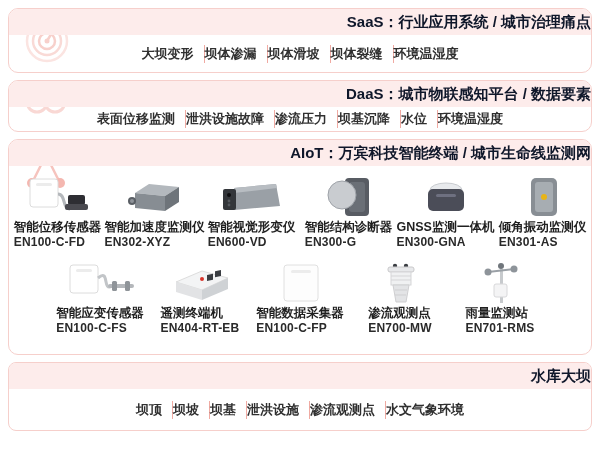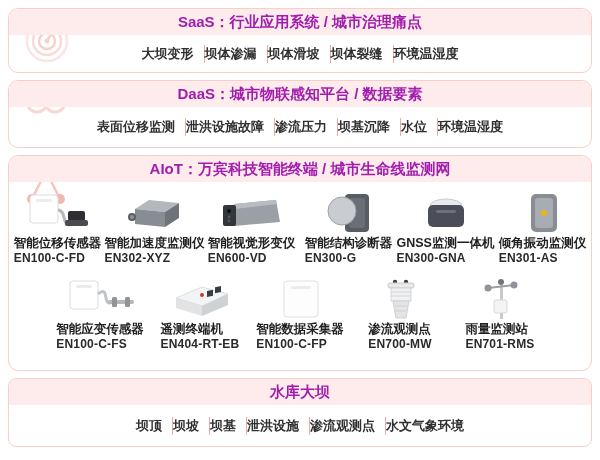--- a/index.html
+++ b/index.html
@@ -17,24 +17,24 @@
     border:1px solid #f6cfcb;
     border-radius:10px;
     background:#ffffff;
     margin-bottom:7px;
     display:flex;flex-direction:column;
     overflow:hidden;
     box-sizing:border-box;
   }
   .panel-header{
     background:#fdeceb;
-    color:#a21caf;
+    color:#0f172a;
     font-weight:bold;
     font-size:15px;
-    text-align:center;
+    text-align:right;
     line-height:26px;
     height:26px;
     flex:0 0 auto;
     position:relative;
     z-index:2;
   }
   .panel-body{
     flex:1 1 auto;
     display:flex;align-items:center;justify-content:center;
     position:relative;z-index:2;
@@ -46,21 +46,21 @@
   .tag-row{
     display:flex;align-items:flex-end;justify-content:center;
     font-size:13px;font-weight:600;color:#303030;
     white-space:nowrap;
   }
   .tag + .tag{
     border-left:1.5px solid #f0aaa2;
     margin-left:10px;
   }
   #panel-saas{height:65px;}
-  #panel-daas{height:68px;}
+  #panel-daas{height:52px;}
   #panel-aiot{height:216px;}
   #panel-dam{height:69px;border-radius:8px;}
   .device-row{
     display:flex;justify-content:center;align-items:flex-end;
     position:relative;z-index:2;
   }
   .device-row.row1{margin-top:8px;}
   .device-row.row2{margin-top:10px;}
   .device{
     margin:0;padding:0;

